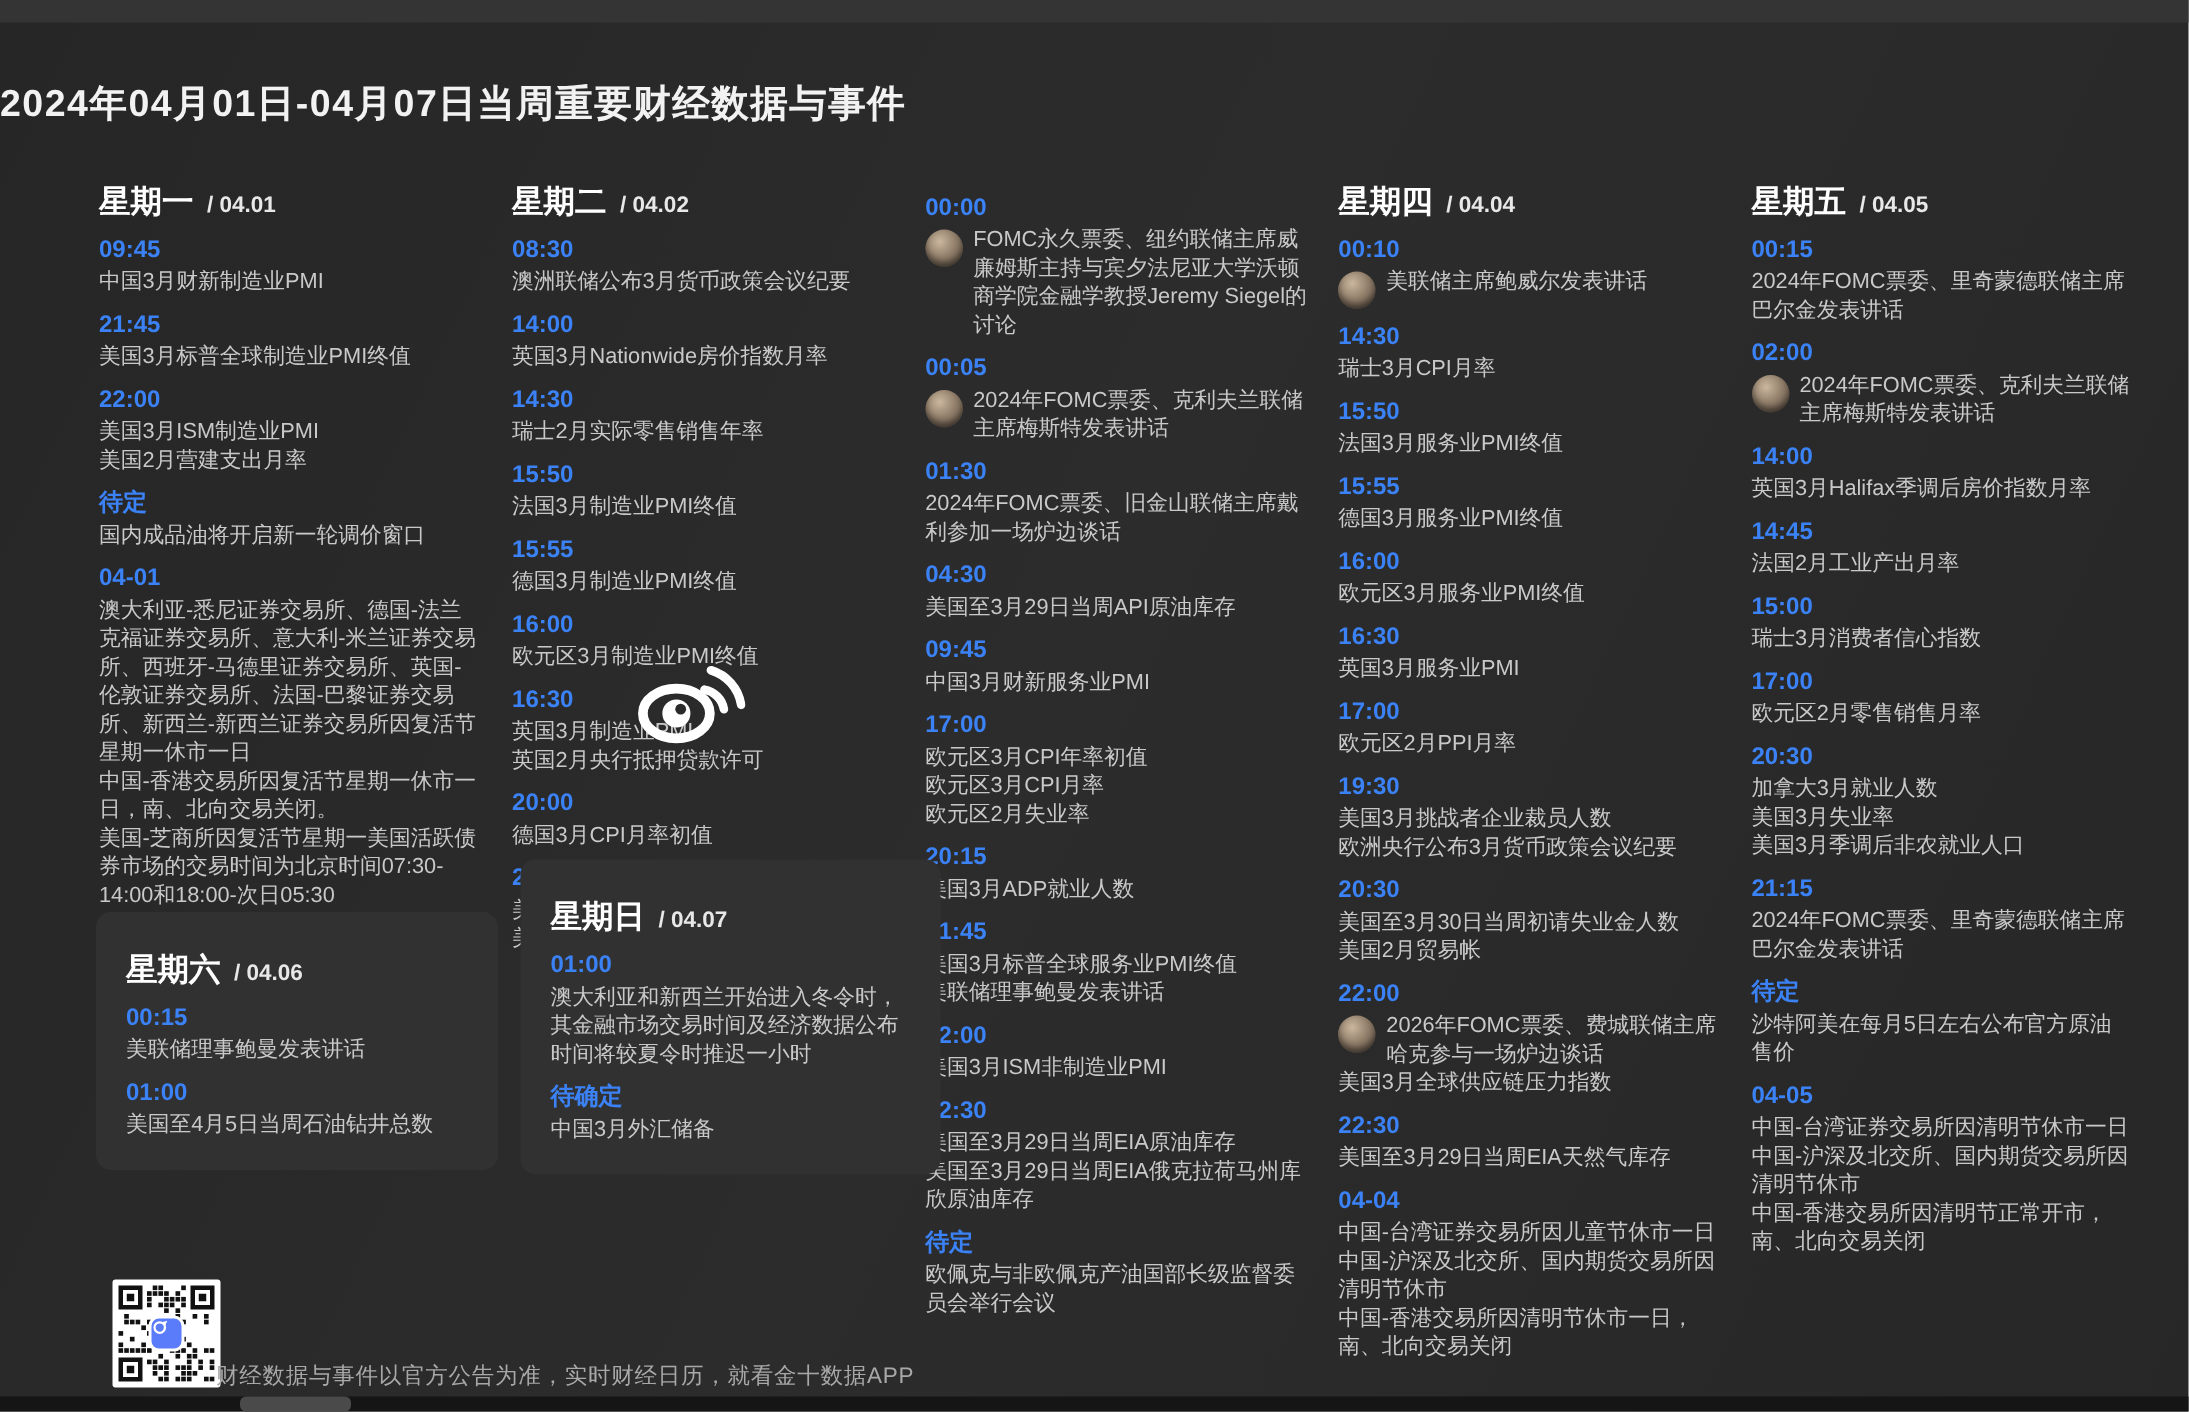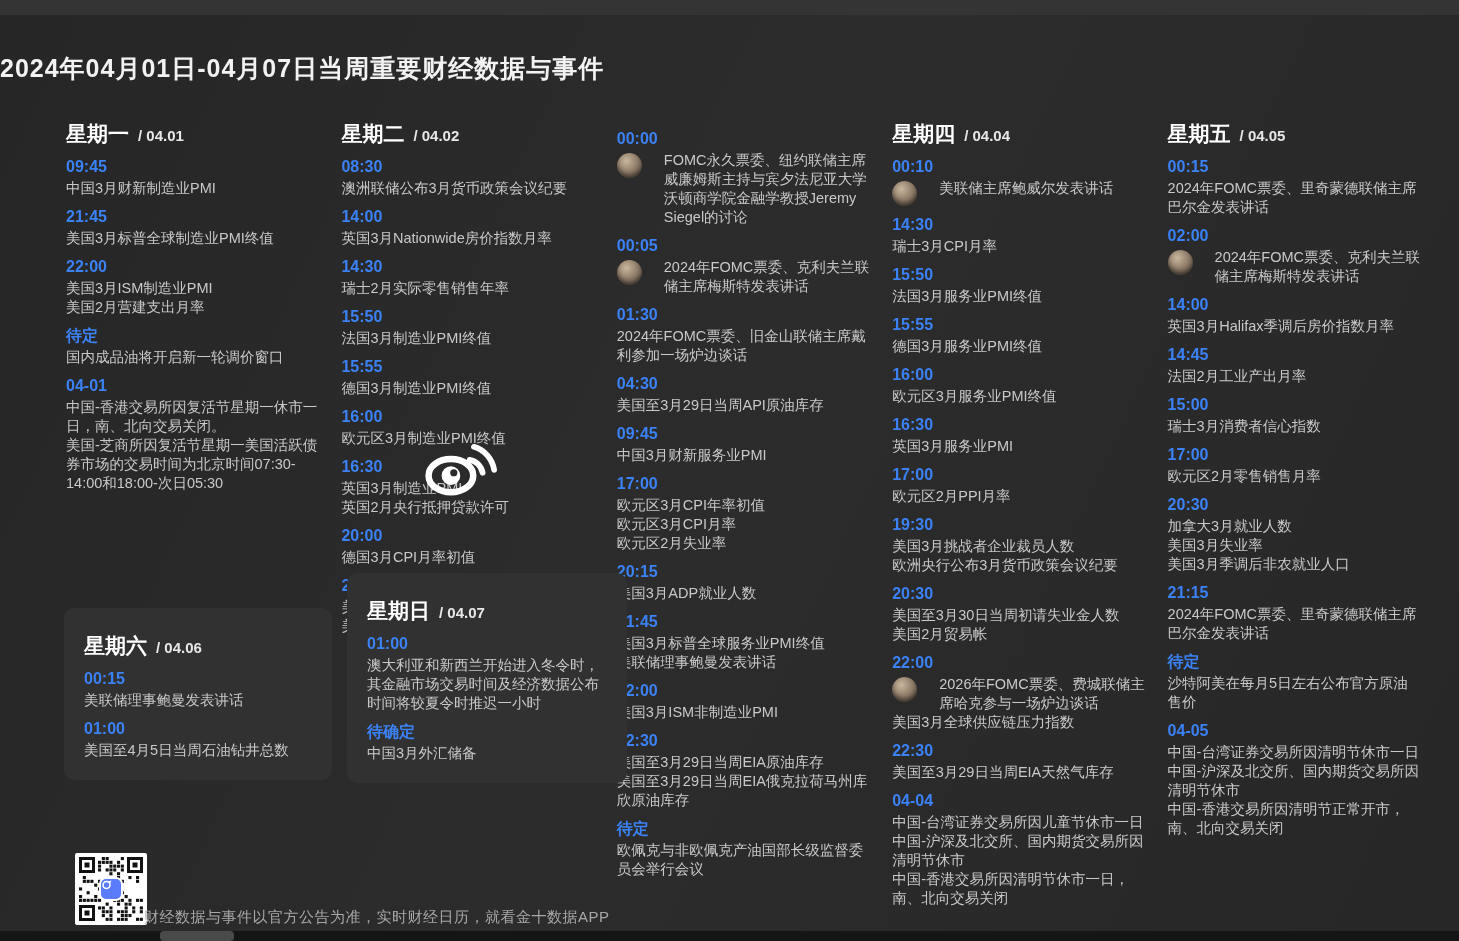--- a/index.html
+++ b/index.html
@@ -16,21 +16,21 @@
   }
   .columns{
     position:absolute;left:66px;top:120px;width:1356px;
     display:grid;grid-template-columns:repeat(5,1fr);column-gap:21px;align-items:start;
   }
   .day-header{margin:0 0 4px 0;white-space:nowrap;}
   .day-name{color:#ffffff;font-size:21px;font-weight:bold;}
   .day-date{color:#e8e8e8;font-size:15px;font-weight:600;margin-left:9px;}
   .time{color:#3b82f6;font-size:16px;font-weight:bold;margin:9px 0 2px 0;line-height:20px;}
   .item{color:#c9c9c9;font-size:14.5px;line-height:19px;}
-  .item-avatar{display:flex;align-items:flex-start;gap:22px;}
+  .item-avatar{display:flex;align-items:flex-start;gap:7px;}
   .avatar{
     flex:0 0 auto;width:25px;height:25px;border-radius:50%;margin-top:2px;
     background:radial-gradient(circle at 38% 32%,#cbb79e 0%,#93806c 45%,#564a3e 100%);
     box-shadow:inset 0 -3px 4px rgba(0,0,0,.45);
   }
   .weekend-box{
     position:absolute;background:#313131;border-radius:10px;padding:18px 20px 20px 20px;
     box-sizing:border-box;
   }
   #sat-box{left:64px;top:608px;width:268px;min-height:168px;}
@@ -70,20 +70,21 @@
       <div class="time">09:45</div>
       <div class="item">中国3月财新制造业PMI</div>
       <div class="time">21:45</div>
       <div class="item">美国3月标普全球制造业PMI终值</div>
       <div class="time">22:00</div>
       <div class="item">美国3月ISM制造业PMI</div>
       <div class="item">美国2月营建支出月率</div>
       <div class="time">待定</div>
       <div class="item">国内成品油将开启新一轮调价窗口</div>
       <div class="time">04-01</div>
+      <div class="item">澳大利亚-悉尼证券交易所、德国-法兰克福证券交易所、意大利-米兰证券交易所、西班牙-马德里证券交易所、英国-伦敦证券交易所、法国-巴黎证券交易所、新西兰-新西兰证券交易所因复活节星期一休市一日</div>
       <div class="item">中国-香港交易所因复活节星期一休市一日，南、北向交易关闭。</div>
       <div class="item">美国-芝商所因复活节星期一美国活跃债券市场的交易时间为北京时间07:30-14:00和18:00-次日05:30</div>
     </div>
     <div class="col">
       <div class="day-header"><span class="day-name">星期二</span><span class="day-date">/ 04.02</span></div>
       <div class="time">08:30</div>
       <div class="item">澳洲联储公布3月货币政策会议纪要</div>
       <div class="time">14:00</div>
       <div class="item">英国3月Nationwide房价指数月率</div>
       <div class="time">14:30</div>

